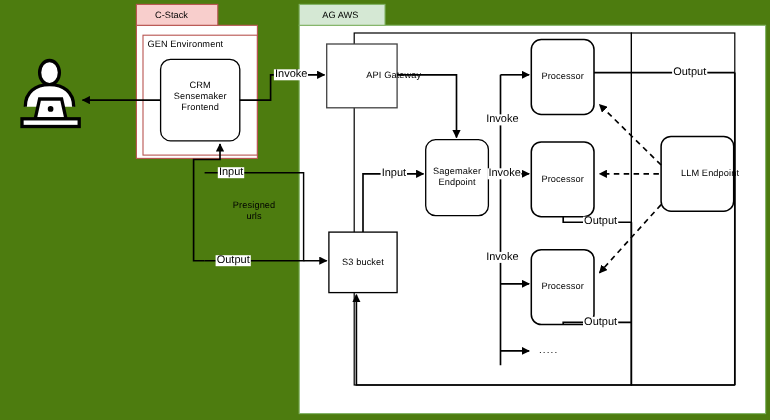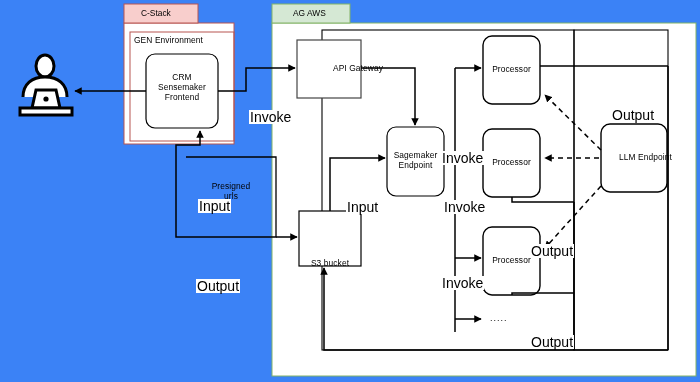--- a/index.html
+++ b/index.html
@@ -6,42 +6,41 @@
   html, body {
     margin: 0; padding: 0;
     width: 700px; height: 382px;
     background: #ffffff;
     font-family: "Liberation Sans", sans-serif;
   }
   #stage {
     position: relative;
     width: 700px; height: 382px;
     overflow: hidden;
-    background: #3b82f6;
+    background: #4d7c0f;
   }
   svg#diagram { position: absolute; left: 0; top: 0; }
   .lbl {
     position: absolute;
     font-size: 8.4px;
     color: #000;
     line-height: 1.18;
     white-space: nowrap;
     text-align: center;
     letter-spacing: 0.1px;
   }
   .lbl.multi { white-space: normal; }
   .edge-lbl {
     position: absolute;
-    font-size: 14px;
+    font-size: 10px;
     color: #000;
     background: #ffffff;
     padding: 0 1px;
     white-space: nowrap;
     line-height: 1;
-    margin-top: 47px;
   }
   .grp-tab-lbl {
     position: absolute;
     font-size: 8.4px;
     color: #000;
     white-space: nowrap;
   }
   .ellipsis {
     position: absolute;
     font-size: 9px;
@@ -163,21 +162,21 @@
   <div class="grp-tab-lbl" style="left:293px; top:8px;text-align:right;">AG AWS</div>
 
   <div class="lbl" style="left:134px; top:36px; text-align:right;">GEN Environment</div>
 
   <div class="lbl multi" style="left:186px; top:182px; width:90px;">Presigned<br>urls</div>
 
   <div class="lbl multi" style="left:146px; top:73px; width:72px;">CRM<br>Sensemaker<br>Frontend</div>
 
   <div class="lbl" style="left:297px; top:64px; width:64px;padding-left:36px;">API Gateway</div>
 
-  <div class="lbl" style="left:299px; top:234px; width:62px;margin-top:25px;">S3 bucket</div>
+  <div class="lbl" style="left:299px; top:234px; width:62px;">S3 bucket</div>
 
   <div class="lbl multi" style="left:385px; top:151px; width:61px;">Sagemaker<br>Endpoint</div>
 
   <div class="lbl" style="left:483px; top:65px; width:57px;">Processor</div>
   <div class="lbl" style="left:483px; top:158px; width:57px;">Processor</div>
   <div class="lbl" style="left:483px; top:256px; width:57px;">Processor</div>
 
   <div class="lbl" style="left:601px; top:153px; width:89px;">LLM Endpoint</div>
 
   <div class="ellipsis" style="left:490px; top:313px;">.....</div>

